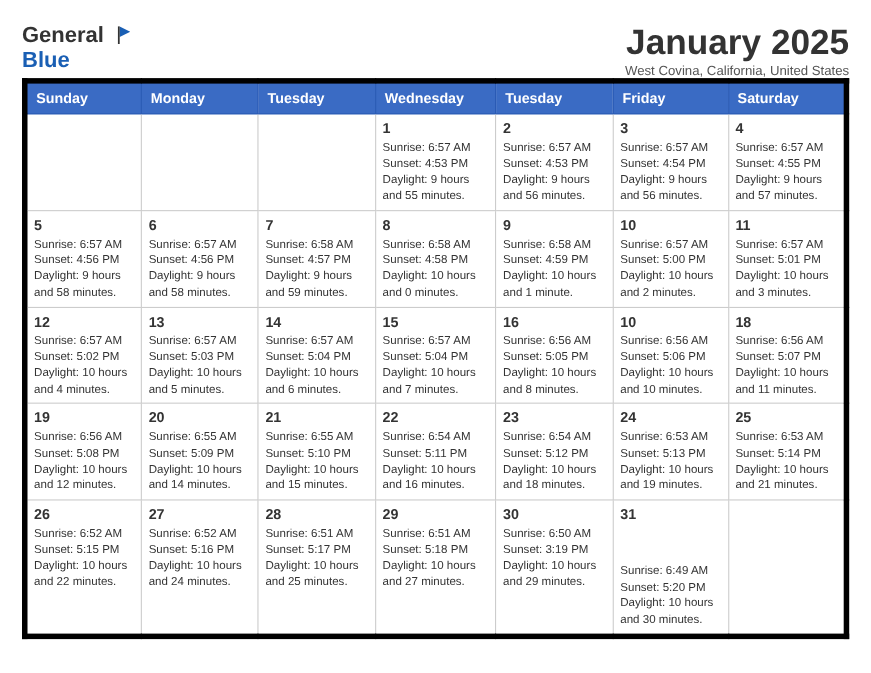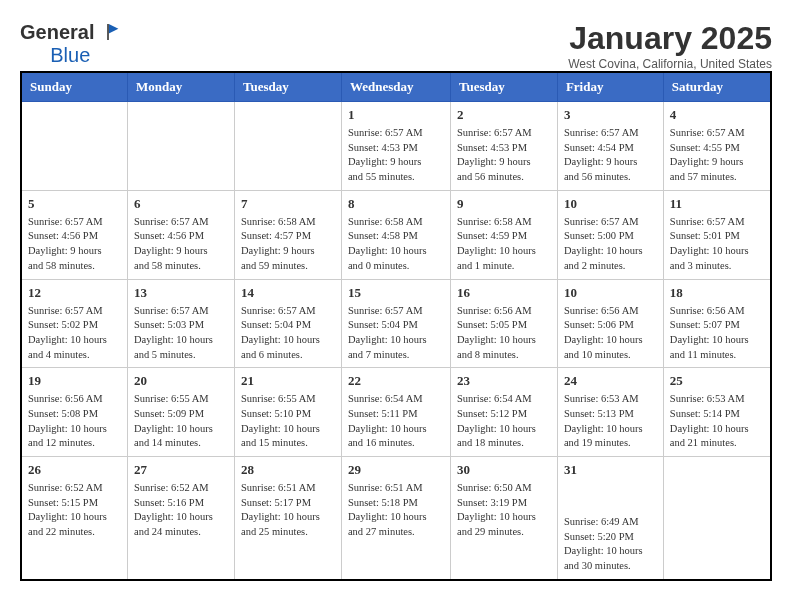--- a/index.html
+++ b/index.html
@@ -37,22 +37,21 @@
       font-weight: bold;
       color: #333;
     }
     .location-title {
       font-size: 12px;
       color: #555;
     }
     .calendar {
       width: 100%;
       border-collapse: collapse;
-      border: 2px solid #000000;
-      font-family: Liberation Serif, serif;
+      border: 5px solid #000000;
     }
     .calendar th {
       background-color: #3a6bc4;
       color: #fff;
       text-align: left;
       padding: 6px 8px;
       font-size: 13px;
       border: 1px solid #2a5ab4;
     }
     .calendar td {
@@ -91,21 +90,21 @@
 <div class="header">
   <div class="logo">
     <div class="logo-text">
       <span style="display:flex;align-items:center;">
         <span style="font-size:20px;font-weight:bold;color:#333;">General</span>
         <svg class="logo-icon" viewBox="0 0 30 24">
           <polygon points="16,2 28,8 16,14" fill="#1a5fb4"></polygon>
           <rect x="14" y="2" width="2" height="20" fill="#333"></rect>
         </svg>
       </span>
-      <span style="font-size:20px;font-weight:normal;color:#1a5fb4;text-align:center;">Blue</span>
+      <span style="font-size:20px;font-weight:bold;color:#1a5fb4;">Blue</span>
     </div>
   </div>
   <div class="title-block">
     <div class="month-title">January 2025</div>
     <div class="location-title">West Covina, California, United States</div>
   </div>
 </div>
 
 <table class="calendar">
   <thead>

